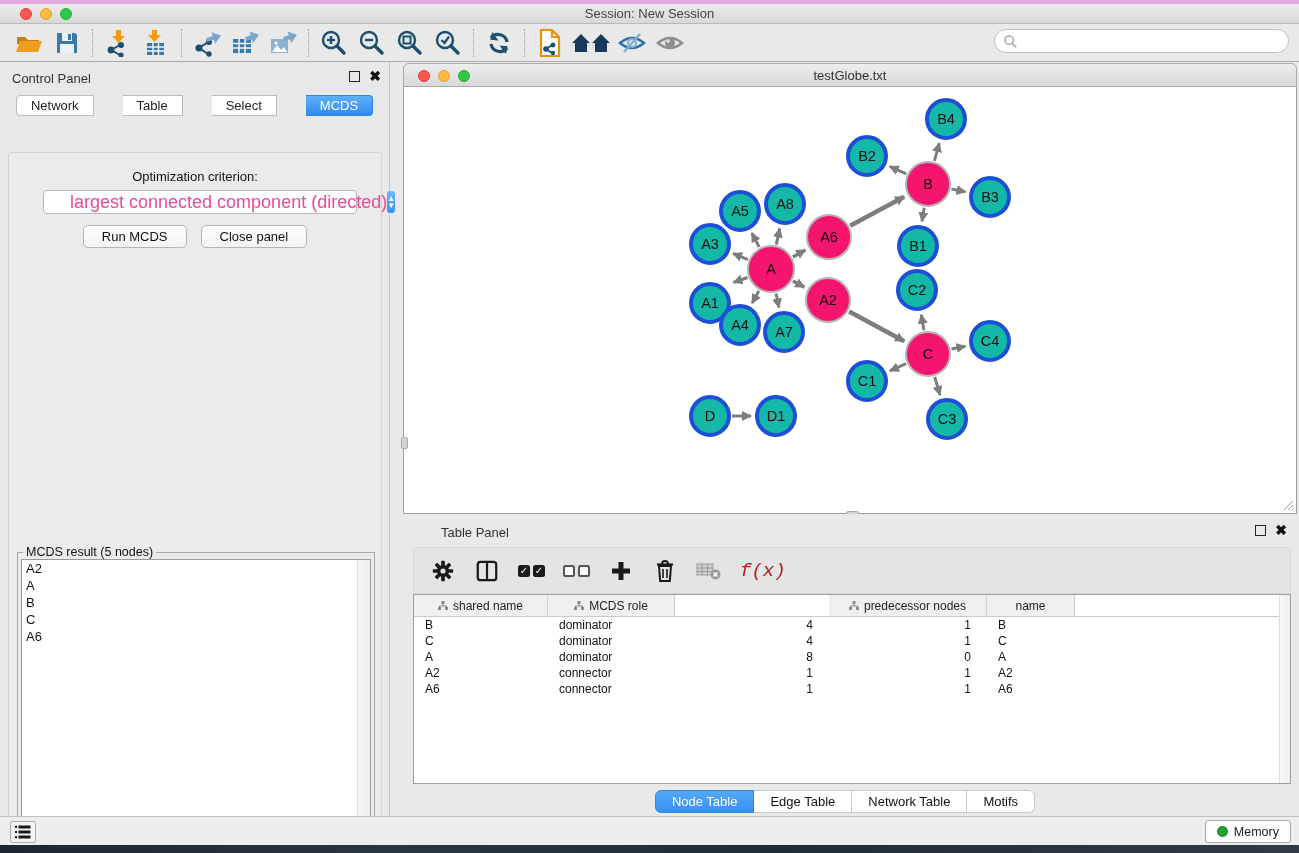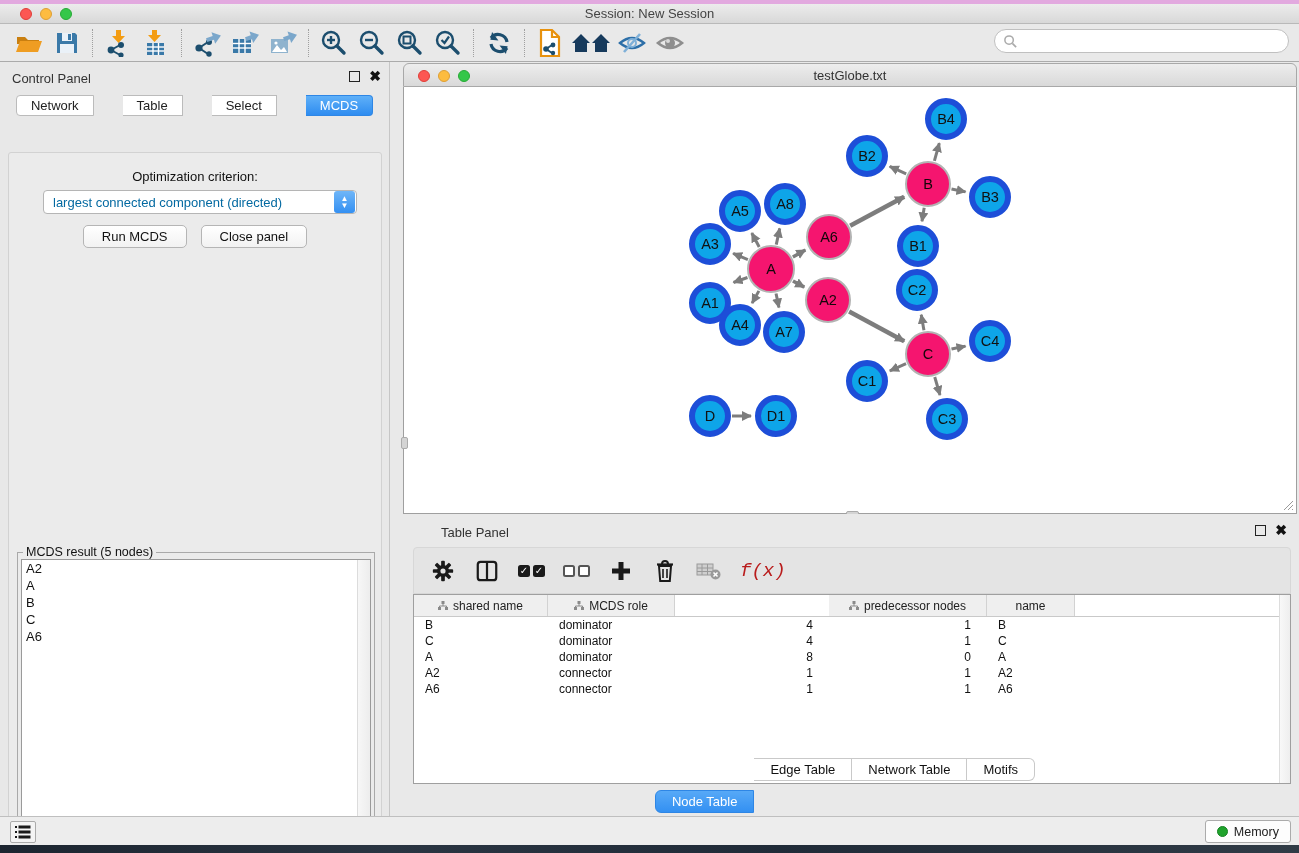--- a/index.html
+++ b/index.html
@@ -38,21 +38,21 @@
     display:flex; align-items:center; color:#222; border-left:none; }
   .seg:first-child { border-left:1px solid #BBB; border-radius:4px 0 0 4px; }
   .seg:last-child { border-radius:0 4px 4px 0; }
   .seg.active { background:linear-gradient(#5FB0F8,#2E8CF0); color:#fff; border-color:#2E86E5; }
 
   .cp-body { position:absolute; left:8px; top:58px; width:374px; height:688px;
     background:#EBEBEB; border:1px solid #D2D2D2; border-radius:3px;margin-top:32px; }
   .opt-label { position:absolute; left:0; top:16px; width:100%; text-align:center; font-size:13px; color:#111; }
   .dropdown { position:absolute; left:34px; top:37px; width:314px; height:24px; background:#fff;
     border:1px solid #B5B5B5; border-radius:4px; display:flex; align-items:center; }
-  .dropdown .dd-text { flex:1; padding-left:9px; font-size:13px; color:#0369a1; white-space:nowrap; }
+  .dropdown .dd-text { flex:1; padding-left:26px; font-size:18px; color:#ec4899; white-space:nowrap; }
   .dd-stepper { width:21px; height:22px; margin-right:1px; border-radius:3px;
     background:linear-gradient(#6FB6F8,#3490F2); color:#fff; display:flex; flex-direction:column;
     align-items:center; justify-content:center; font-size:8px; line-height:7px; }
   .cp-buttons { position:absolute; left:0; top:72px; width:100%; display:flex; justify-content:center; gap:14px; }
   .btn { background:linear-gradient(#FFFFFF,#F2F2F2); border:1px solid #B5B5B5; border-radius:5px;
     height:23px; padding:4px 18px; font-size:13px; color:#111; display:flex; align-items:center; }
 
   .mcds-fieldset { position:absolute; left:8px; top:399px; width:358px; height:336px;
     border:1px solid #A9A9A9; background:#EBEBEB; }
   .mcds-legend { position:absolute; left:5px; top:-8px; background:#EBEBEB; padding:0 3px; font-size:12.5px; color:#111; }
@@ -69,21 +69,21 @@
     display:flex; align-items:center; justify-content:center; }
   .net-titlebar .title { font-size:13px; color:#333; }
   .ntl { position:absolute; top:6px; width:12px; height:12px; border-radius:50%; }
   .ntl.red { left:14px; background:#FC5753; border:1px solid #DF3E38; }
   .ntl.yellow { left:34px; background:#FDBC40; border:1px solid #DE9F34; }
   .ntl.green { left:54px; background:#34C749; border:1px solid #27AA35; }
   .net-canvas { position:absolute; left:0; top:24px; width:894px; height:427px; background:#fff;
     border:1px solid #9F9F9F; border-top:none; }
   .gnode { position:absolute; border-radius:50%; display:flex; align-items:center; justify-content:center;
     font-size:14.5px; color:#111; }
-  .gnode.plain { background:#0ea5e9; border:6px solid #1d4ed8; }
+  .gnode.plain { background:#14b8a6; border:4px solid #1d4ed8; }
   .gnode.mcds { border:2px solid #B3B3B3; color:#14060a; }
   .resize-grip { position:absolute; right:2px; bottom:2px; width:12px; height:12px; }
   .grip-left { position:absolute; left:-2px; top:374px; width:7px; height:12px; background:#D4D4D4;
     border:1px solid #ABABAB; border-radius:2px; }
   .grip-bottom { position:absolute; left:443px; bottom:-4px; width:13px; height:7px; background:#D4D4D4;
     border:1px solid #ABABAB; border-radius:2px; }
 
   
   .table-panel { left:391px; top:514px; width:908px; height:302px; background:#E9E9E9; }
   .tp-head { position:absolute; left:22px; top:11px; font-size:13px; color:#333;margin-left:28px; }
@@ -107,21 +107,21 @@
   .td.l { padding-left:11px; text-align:left; }
   .td.r { padding-right:16px; text-align:right; }
   .tscroll { position:absolute; right:0; top:0; width:11px; height:100%;
     background:linear-gradient(to right,#F8F8F8,#EEE); border-left:1px solid #DDD; }
 
   .table-tabs { position:absolute; left:0; bottom:3px; width:100%; display:flex; justify-content:center; }
   .tseg { border:1px solid #C9C9C9; background:#fff; height:23px; padding:0 16px; font-size:13px;
     display:flex; align-items:center; color:#111; border-left:none; }
   .tseg:first-child { border-left:1px solid #C9C9C9; border-radius:6px 0 0 6px; }
   .tseg:last-child { border-radius:0 6px 6px 0; }
-  .tseg.active { background:linear-gradient(#57A9F7,#3390F2); color:#fff; border-color:#2E86E5;margin-top:32px; }
+  .tseg.active { background:linear-gradient(#57A9F7,#3390F2); color:#fff; border-color:#2E86E5; }
 
   
   .statusbar { left:0; top:816px; width:1299px; height:29px; background:#EDEDED; border-top:1px solid #BFBFBF; }
   .list-btn { position:absolute; left:10px; top:4px; width:26px; height:22px; background:#F4F4F4;
     border:1px solid #ABABAB; border-radius:2px; display:flex; align-items:center; justify-content:center; }
   .memory-btn { position:absolute; right:8px; top:3px; height:23px; background:#FDFDFD;
     border:1px solid #ABABAB; border-radius:3px; display:flex; align-items:center; gap:6px; padding:0 11px; font-size:12.5px; }
   .mem-dot { width:11px; height:11px; border-radius:50%; background:#1FA32C; border:1px solid #168222; }
   .desktop-strip-bottom { left:0; top:845px; width:1299px; height:8px;
     background:linear-gradient(90deg,#1C2530,#2A3542 30%,#202B38 60%,#303B46); }

